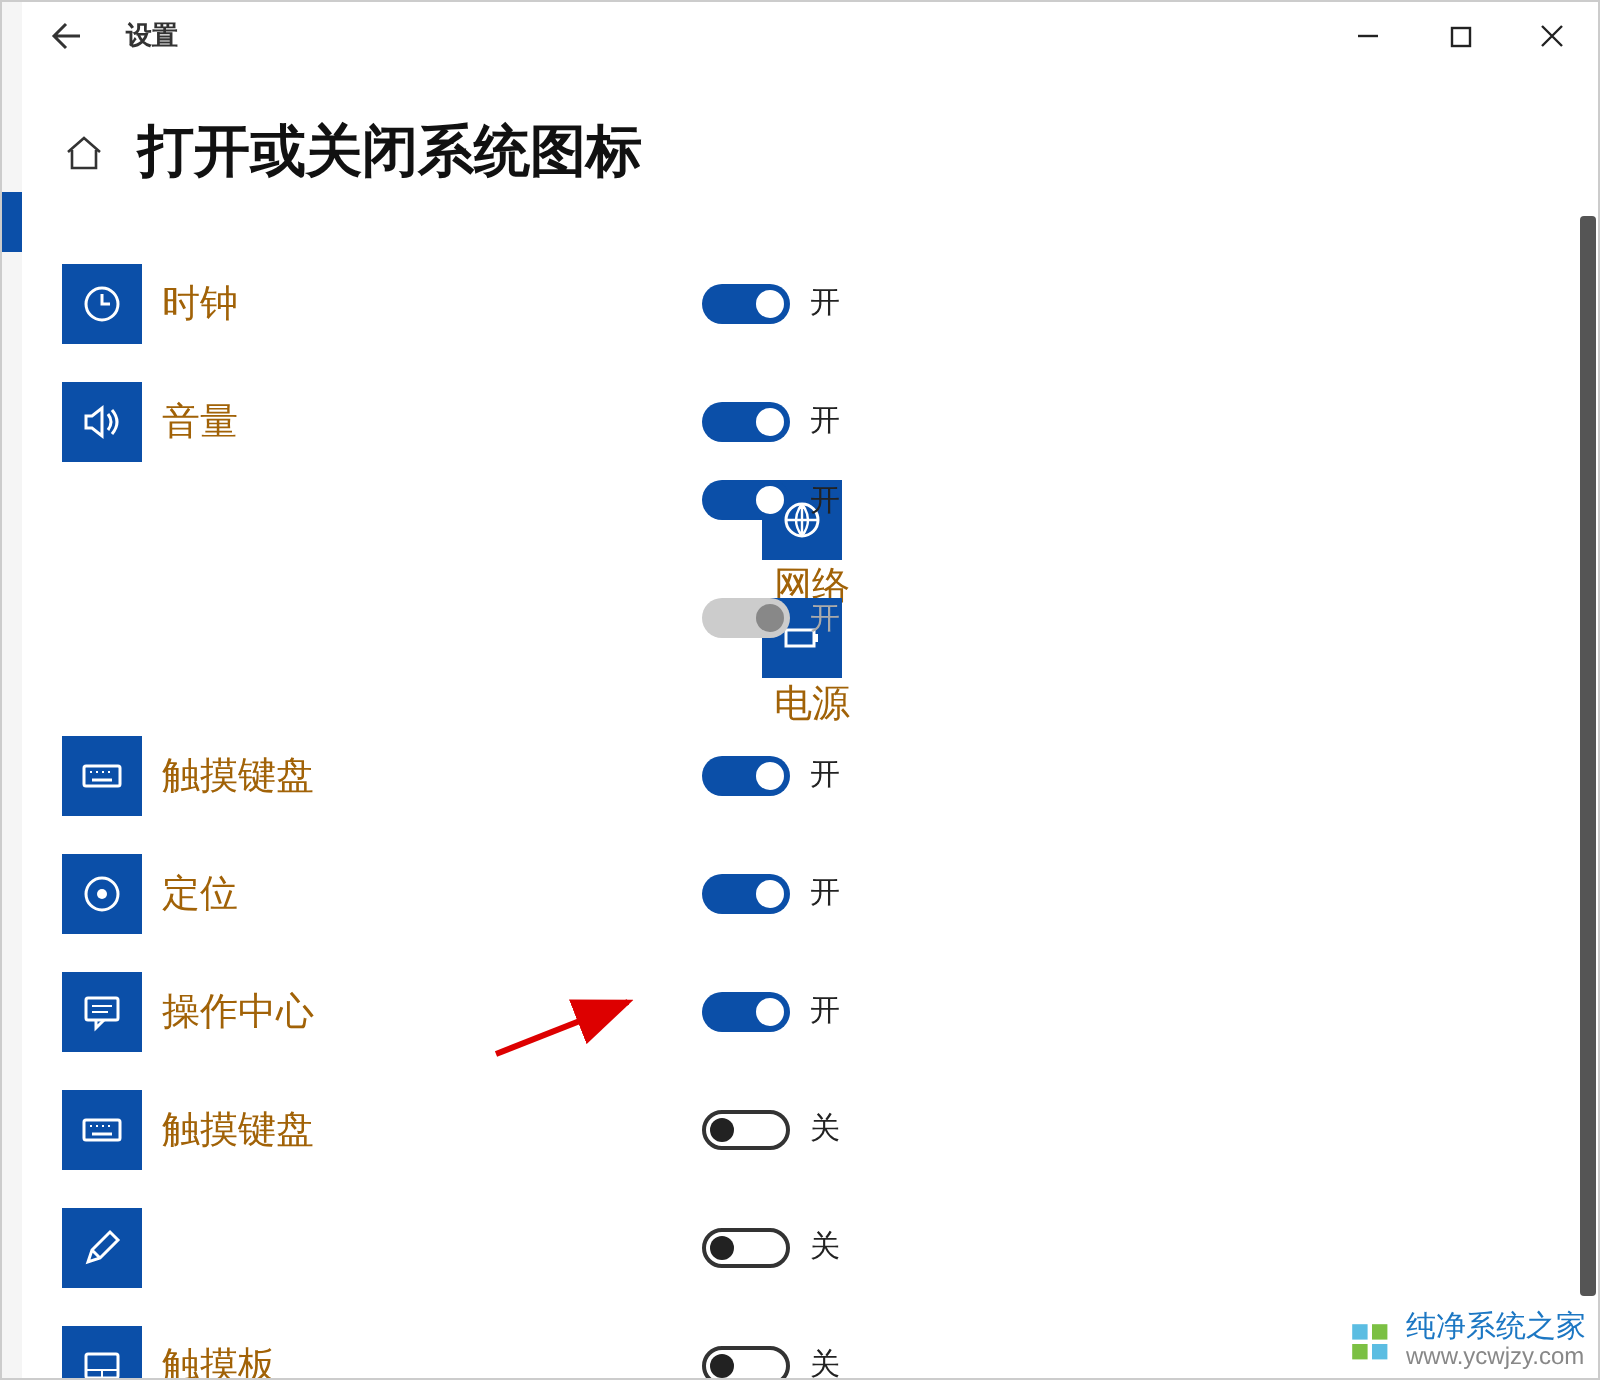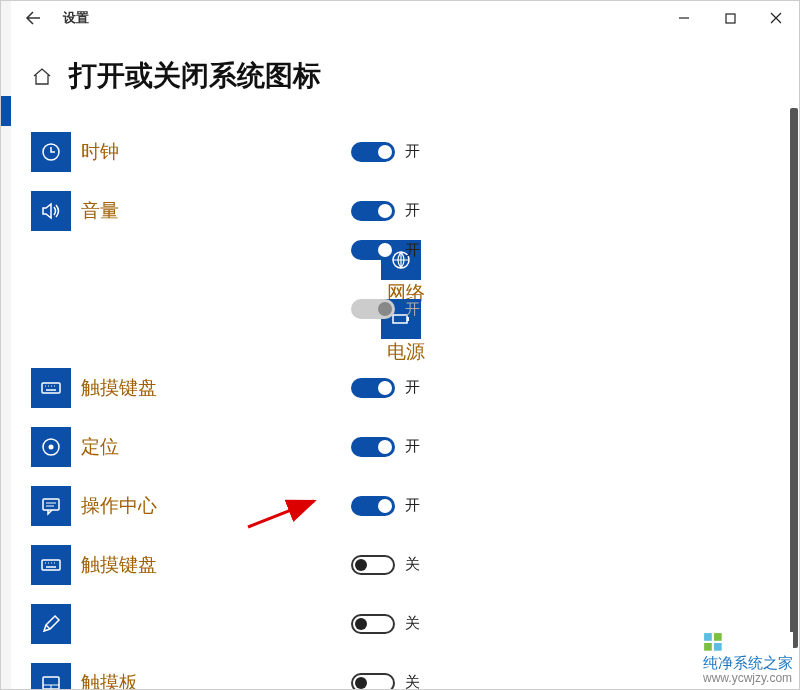--- a/index.html
+++ b/index.html
@@ -146,26 +146,25 @@
     color:#222;
   }
   .toggle-label.disabled { color:#aaa; }
   .arrow {
     position:absolute;
     width:80px;
   }
   .watermark {
     position:absolute;
     right:6px; bottom:6px;
-    display:flex; align-items:flex-start;
+    display:flex; align-items:flex-end;
     font-size:15px;
     color:#1c77c3;
     font-weight:500;
     background:#fff;
-    flex-direction:column;
   }
   .watermark .logo {
     width:22px; height:22px;
     margin-right:6px;
   }
   .watermark .sub {
     font-size:12px; color:#888; display:block; line-height:10px;
   }
 </style>
 </head>

